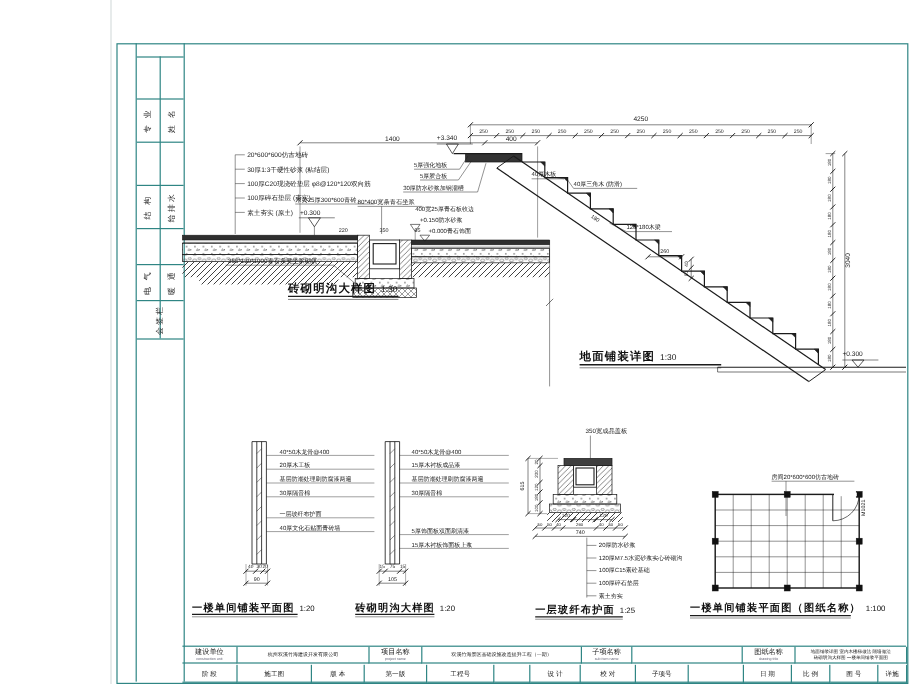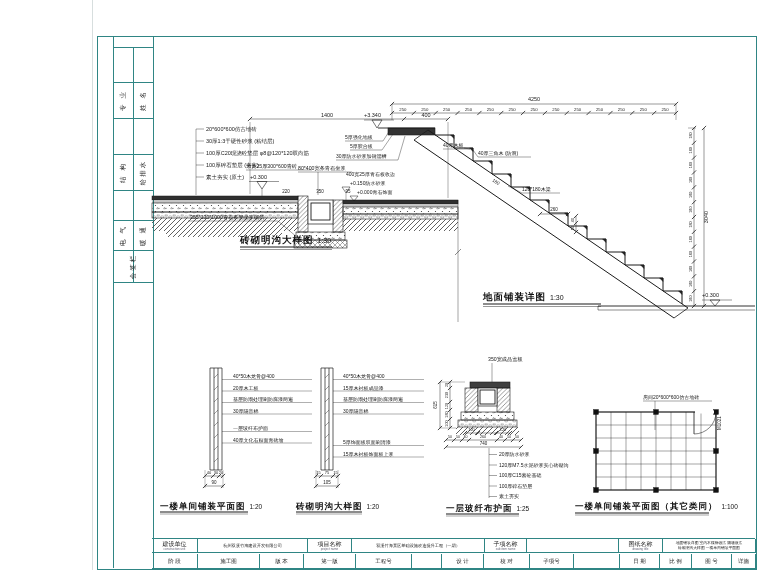--- a/index.html
+++ b/index.html
@@ -528,15 +528,15 @@
   <div class="title" style="left:160px;top:501px;font-size:8.5px;">
     <span>一楼单间铺装平面图</span><span class="sc" style="font-size:6.5px;">1:20</span>
   </div>
   <div class="title" style="left:296px;top:501px;font-size:8.5px;">
     <span>砖砌明沟大样图</span><span class="sc" style="font-size:6.5px;">1:20</span>
   </div>
   <div class="title" style="left:446px;top:503px;font-size:8.5px;">
     <span>一层玻纤布护面</span><span class="sc" style="font-size:6.5px;">1:25</span>
   </div>
   <div class="title" style="left:575px;top:501px;font-size:8.5px;">
-    <span>一楼单间铺装平面图（其它类同）</span><span class="sc" style="font-size:6.5px;">1:100</span>
+    <span>一楼单间铺装平面图（图纸名称）</span><span class="sc" style="font-size:6.5px;">1:100</span>
   </div>
 </div>
 
 </body></html>

